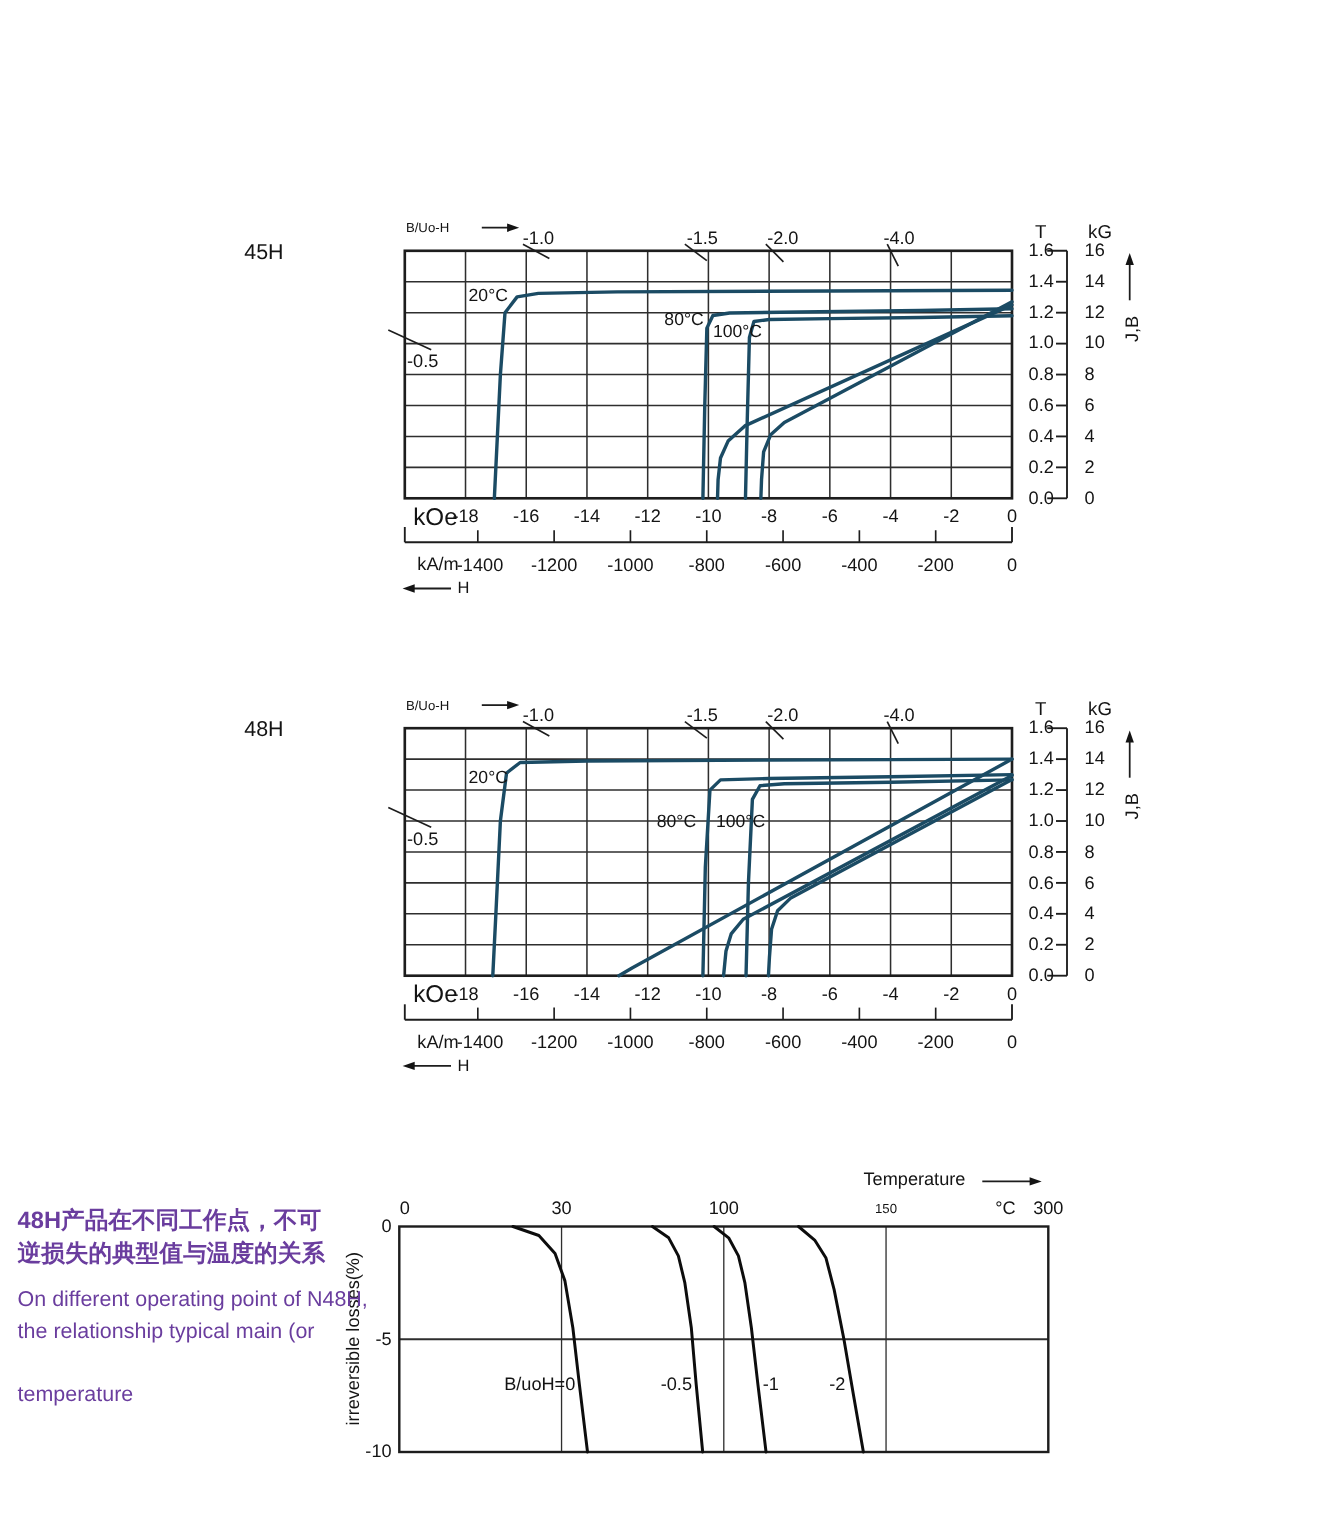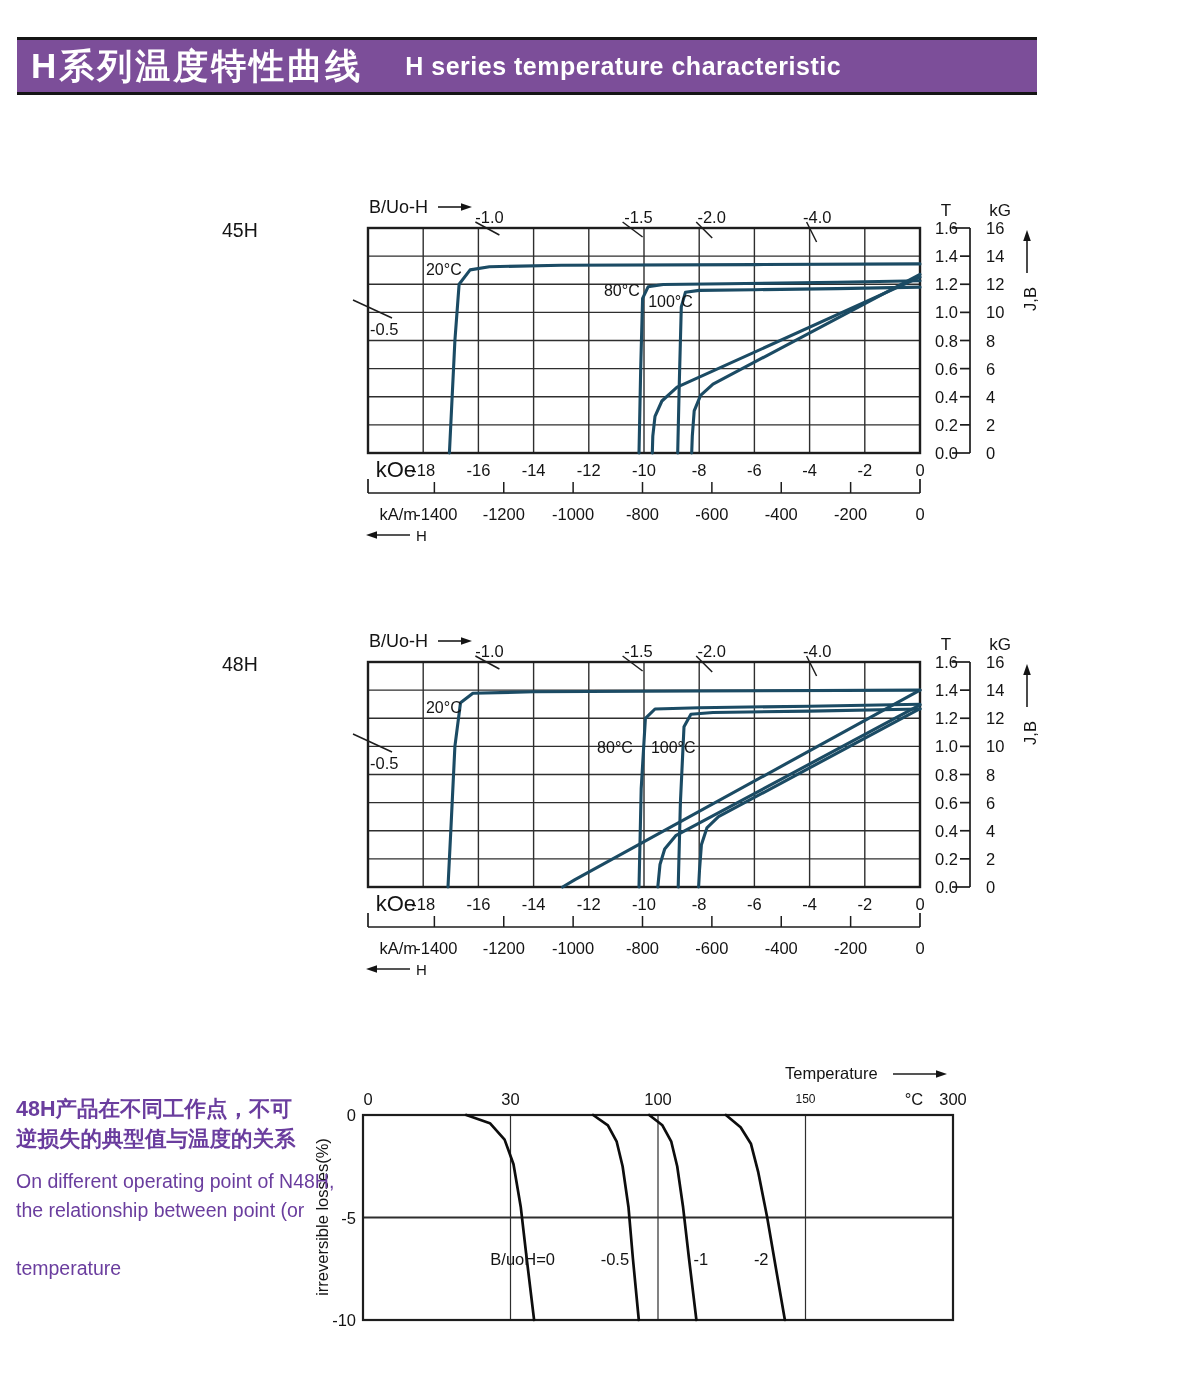--- a/index.html
+++ b/index.html
@@ -12,44 +12,40 @@
     border-top:3px solid #151515;border-bottom:3px solid #151515;display:flex;align-items:center;box-sizing:content-box;}
   .t-zh{font-size:35px;font-weight:bold;color:#fff;letter-spacing:3px;margin-left:14px;white-space:nowrap;}
   .t-en{font-size:25px;font-weight:bold;color:#fff;margin-left:42px;white-space:nowrap;letter-spacing:0.5px;}
   .bh,.loss{position:absolute;left:0;width:1200px;}
   .bh{height:370px;} .loss{height:300px;}
   .bh svg,.loss svg{position:absolute;left:0;top:0;}
   .lbl{position:absolute;font-size:16.5px;color:var(--ink);white-space:nowrap;transform:translate(-50%,-50%);line-height:1;}
   .lbl.la{transform:translate(0,-50%);}
   .lbl.ra{transform:translate(-100%,-50%);}
   .grade{position:absolute;left:222px;top:45px;transform:translate(0,-50%);font-size:19.5px;white-space:nowrap;}
-  .buoh{position:absolute;left:369px;top:22px;transform:translate(0,-50%);font-size:18px;white-space:nowrap;}
+  .buoh{position:absolute;left:369px;top:22px;transform:translate(0,-50%);font-size:12px;white-space:nowrap;}
   .hdrT{position:absolute;left:946px;top:26px;transform:translate(-50%,-50%);font-size:17px;}
   .hdrKG{position:absolute;left:1000px;top:26px;transform:translate(-50%,-50%);font-size:17px;}
   .jb{position:absolute;left:1030px;top:114px;transform:translate(-50%,-50%) rotate(-90deg);font-size:16.5px;white-space:nowrap;}
   .koeu{position:absolute;left:416px;top:285px;transform:translate(-100%,-50%);font-size:22px;}
   .kamu{position:absolute;left:417px;top:329px;transform:translate(-100%,-50%);font-size:16.5px;}
   .hlab{position:absolute;left:416px;top:350px;transform:translate(0,-50%);font-size:15px;}
   .templab{position:absolute;left:785px;top:23px;transform:translate(0,-50%);font-size:16.5px;}
   .degc{position:absolute;left:914px;top:49px;transform:translate(-50%,-50%);font-size:16.5px;}
   .x200{position:absolute;left:953px;top:49px;transform:translate(-50%,-50%);font-size:16.5px;}
   .yrot{position:absolute;left:322px;top:167px;transform:translate(-50%,-50%) rotate(-90deg);font-size:16.5px;white-space:nowrap;}
   .desc{position:absolute;left:16px;top:1094px;width:320px;color:var(--txtp);}
   .desc .zh{font-size:21.5px;font-weight:bold;line-height:30px;margin:0 0 13px 0;}
   .desc .en{font-size:19.5px;line-height:29px;margin:0;}
 </style>
 </head>
 <body>
 
 <div class="page">
 
-  <header class="banner">
-    <span class="t-zh">H系列温度特性曲线</span>
-    <span class="t-en">H  series temperature characteristic</span>
-  </header>
 
   <section class="bh" id="bh0" style="top:185px">
     <svg id="bh0svg" width="1200" height="370">
         <line x1="423.2" y1="43" x2="423.2" y2="268" stroke="#2e2e2e" stroke-width="1.4"></line>
         <line x1="478.4" y1="43" x2="478.4" y2="268" stroke="#2e2e2e" stroke-width="1.4"></line>
         <line x1="533.6" y1="43" x2="533.6" y2="268" stroke="#2e2e2e" stroke-width="1.4"></line>
         <line x1="588.8" y1="43" x2="588.8" y2="268" stroke="#2e2e2e" stroke-width="1.4"></line>
         <line x1="644" y1="43" x2="644" y2="268" stroke="#2e2e2e" stroke-width="1.4"></line>
         <line x1="699.2" y1="43" x2="699.2" y2="268" stroke="#2e2e2e" stroke-width="1.4"></line>
         <line x1="754.4000000000001" y1="43" x2="754.4000000000001" y2="268" stroke="#2e2e2e" stroke-width="1.4"></line>
@@ -276,31 +272,31 @@
         <polygon points="947,24 936,20.2 936,27.8" fill="#141414"></polygon>
         <path d="M466.3 65.0 L489.9 73.2 L504.6 89.6 L513.5 114.2 L520.8 157.3 L526.7 208.5 L534.1 270.0" fill="none" stroke="#0d0d0d" stroke-width="2.7" stroke-linejoin="round" stroke-linecap="round"></path>
         <path d="M593.1 65.0 L607.9 75.3 L616.7 91.7 L622.6 116.3 L628.5 157.3 L632.9 208.5 L638.8 270.0" fill="none" stroke="#0d0d0d" stroke-width="2.7" stroke-linejoin="round" stroke-linecap="round"></path>
         <path d="M649.2 65.0 L662.4 75.3 L671.3 91.7 L677.2 116.3 L683.1 157.3 L689.0 208.5 L696.4 270.0" fill="none" stroke="#0d0d0d" stroke-width="2.7" stroke-linejoin="round" stroke-linecap="round"></path>
         <path d="M725.9 65.0 L740.6 77.3 L750.9 93.7 L758.3 122.4 L767.2 167.5 L776.0 218.8 L784.9 270.0" fill="none" stroke="#0d0d0d" stroke-width="2.7" stroke-linejoin="round" stroke-linecap="round"></path>
       </svg>
     <span class="templab">Temperature</span>
     <span class="degc">°C</span>
     <span class="x200">300</span>
     <span class="yrot">irreversible  losses(%)</span>
-  <span class="lbl ra" style="left: 555px; top: 208.5px; font-size: 16.5px;">B/uoH=0</span>
+  <span class="lbl ra" style="left: 523px; top: 208.5px; font-size: 16.5px;">B/uoH=0</span>
       <span class="lbl ra" style="left: 629.09px; top: 208.5px; font-size: 16.5px;">-0.5</span>
       <span class="lbl la" style="left: 693.4px; top: 208.5px; font-size: 16.5px;">-1</span>
       <span class="lbl la" style="left: 753.875px; top: 208.5px; font-size: 16.5px;">-2</span>
       <span class="lbl" style="left: 368px; top: 49px; font-size: 16.5px;">0</span>
       <span class="lbl" style="left: 510.5px; top: 49px; font-size: 16.5px;">30</span>
       <span class="lbl" style="left: 658px; top: 49px; font-size: 16.5px;">100</span>
       <span class="lbl" style="left: 805.5px; top: 49px; font-size: 12px;">150</span>
       <span class="lbl ra" style="left: 356px; top: 65px; font-size: 16.5px;">0</span>
       <span class="lbl ra" style="left: 356px; top: 167.5px; font-size: 16.5px;">-5</span>
       <span class="lbl ra" style="left: 356px; top: 270px; font-size: 16.5px;">-10</span>
     </section>
 
   <aside class="desc">
     <p class="zh"><span>48H产品在不同工作点，不可</span><br><span>逆损失的典型值与温度的关系</span></p>
-    <p class="en"><span>On different operating point of N48H,</span><br><span>the relationship between point (or</span><br><br><span>temperature</span></p>
+    <p class="en"><span>On different operating point of N48H,</span><br><span>the relationship typical main (or</span><br><br><span>temperature</span></p>
   </aside>
 
 </div>
 
 </body></html>

